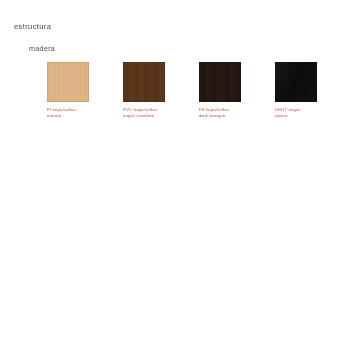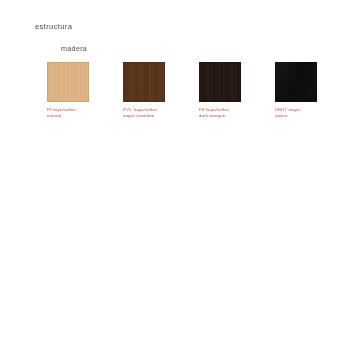--- a/index.html
+++ b/index.html
@@ -15,21 +15,21 @@
     position: relative;
   }
 
   .page {
     position: absolute;
     inset: 0;
   }
 
   .section-title {
     position: absolute;
-    left: 35px;
+    left: 14px;
     top: 22px;
     font-size: 7.6px;
     letter-spacing: 0.35px;
     color: #4a4a4a;
     font-weight: 400;
     white-space: nowrap;
   }
 
   .subsection-title {
     position: absolute;
@@ -142,21 +142,21 @@
     display: block;
   }
 </style>
 </head>
 <body style="background: rgb(255, 255, 255);">
 
 <div class="page">
 
   <div class="section-title" style="color: rgb(74, 74, 74);">estructura</div>
 
-  <div class="subsection-title" style="color: rgb(74, 74, 74); margin-left: 32px;">madera</div>
+  <div class="subsection-title" style="color: rgb(74, 74, 74);">madera</div>
 
   <div class="swatch-row">
 
     <div class="swatch-item">
       <div class="swatch-chip" style="background-color: rgb(224, 180, 132);">
         <div class="grain fine"></div>
       </div>
       <div class="swatch-caption" style="color: rgb(176, 74, 62);">
         <span class="line">FI haya/señas</span>
         <span class="line">natural</span>

